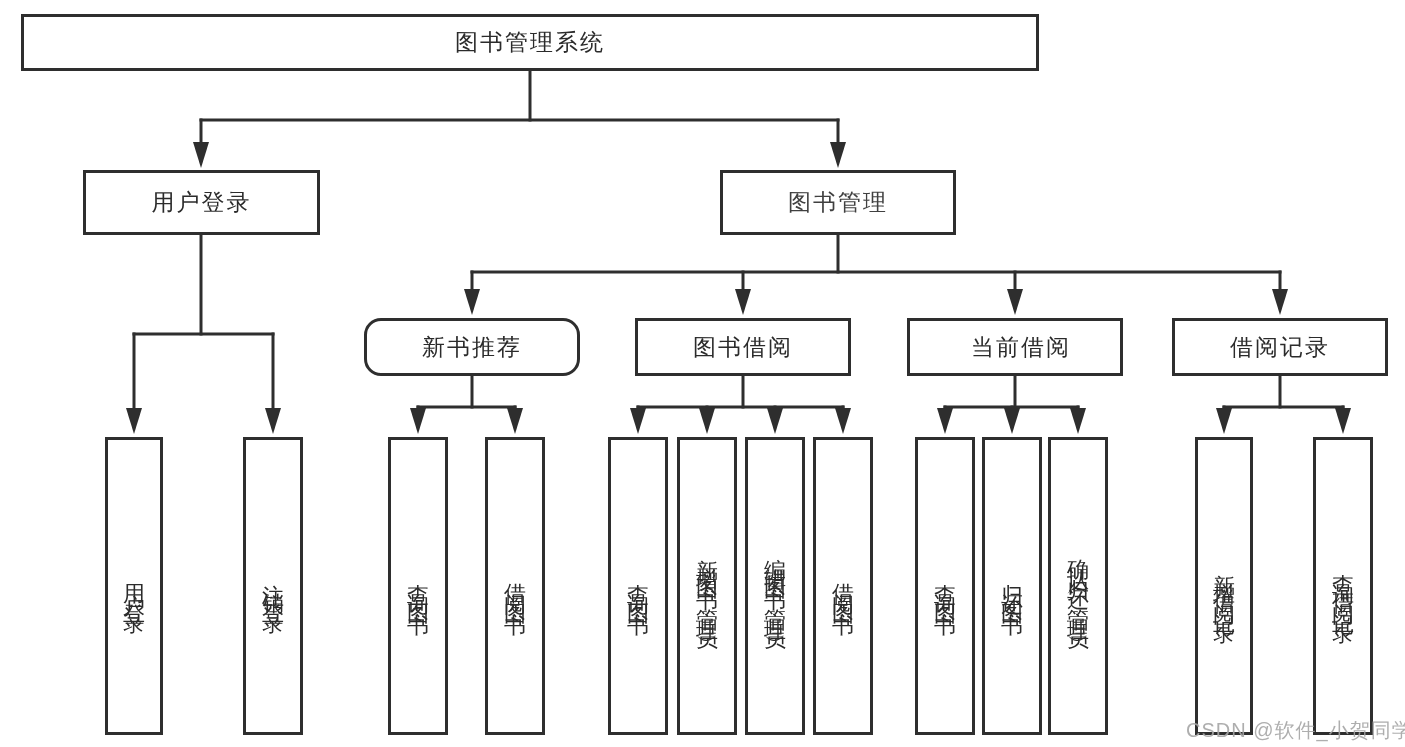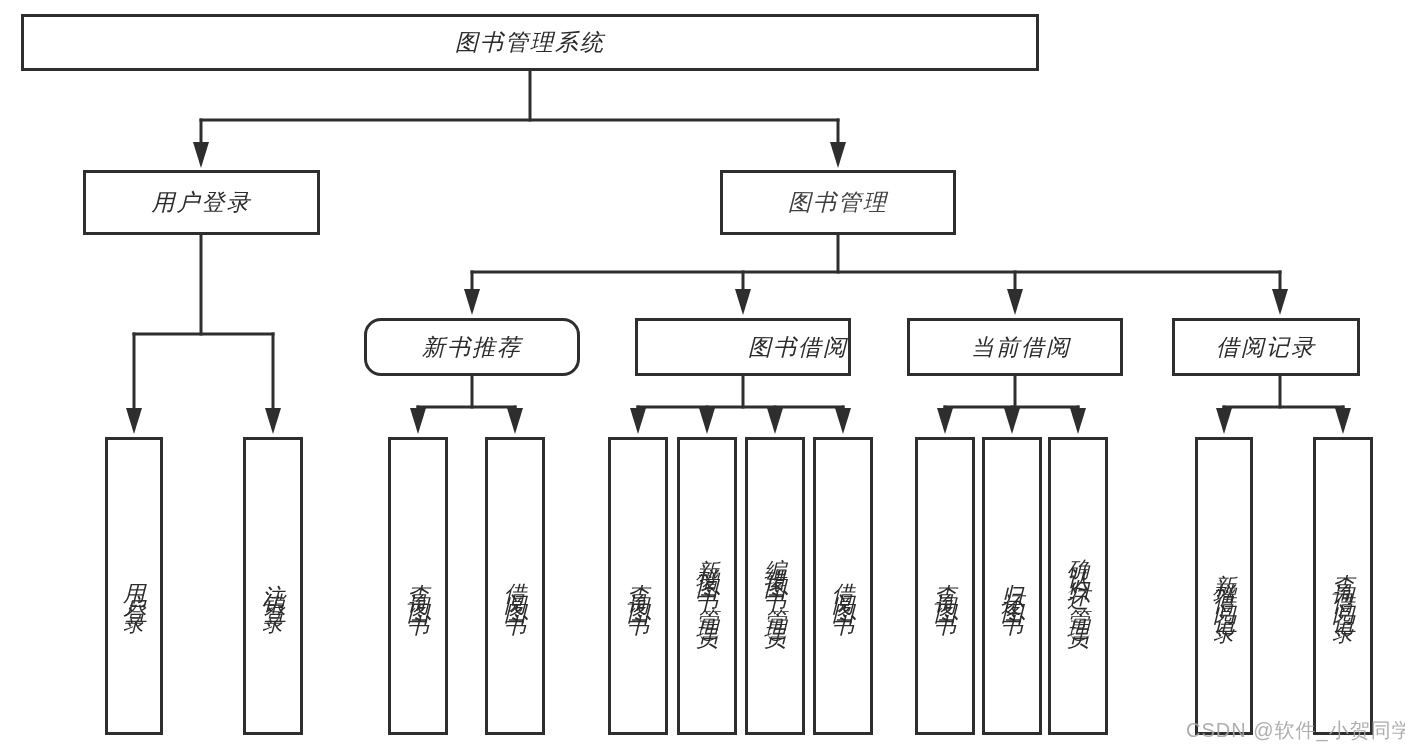--- a/index.html
+++ b/index.html
@@ -24,21 +24,20 @@
   .node {
     position: absolute;
     box-sizing: border-box;
     background: #ffffff;
     border: 3px solid #4c1d95;
     display: flex;
     align-items: center;
     justify-content: center;
     color: #2b2b2b;
     z-index: 2;
-    font-style: italic;
   }
   .node-h .label {
     font-size: 23px;
     letter-spacing: 2px;
     white-space: nowrap;
   }
   .node-v .label {
     writing-mode: vertical-rl;
     text-orientation: mixed;
     font-size: 22px;
@@ -121,27 +120,27 @@
       </div>
       <div class="node node-h" style="left: 83px; top: 170px; width: 237px; height: 65px; border-color: rgb(46, 46, 46); background: rgb(255, 255, 255);">
         <span class="label" style="color: rgb(43, 43, 43);">用户登录</span>
       </div>
       <div class="node node-h" style="left: 720px; top: 170px; width: 236px; height: 65px; border-color: rgb(46, 46, 46); background: rgb(255, 255, 255);">
         <span class="label" style="color: #404040;">图书管理</span>
       </div>
       <div class="node node-h" style="left: 364px; top: 318px; width: 216px; height: 58px; border-color: rgb(46, 46, 46); background: rgb(255, 255, 255); border-radius: 17px;">
         <span class="label" style="color: rgb(43, 43, 43);">新书推荐</span>
       </div>
-      <div class="node node-h" style="left: 635px; top: 318px; width: 216px; height: 58px; border-color: rgb(46, 46, 46); background: rgb(255, 255, 255); justify-content: flex-end;">
+      <div class="node node-h" style="left: 635px; top: 318px; width: 216px; height: 58px; border-color: rgb(46, 46, 46); background: rgb(255, 255, 255);">
         <span class="label" style="color: rgb(43, 43, 43);">图书借阅</span>
       </div>
       <div class="node node-h" style="left: 907px; top: 318px; width: 216px; height: 58px; border-color: rgb(46, 46, 46); background: rgb(255, 255, 255); padding-left: 12px;">
         <span class="label" style="color: rgb(43, 43, 43);">当前借阅</span>
       </div>
-      <div class="node node-h" style="left: 1172px; top: 318px; width: 188px; height: 58px; border-color: rgb(46, 46, 46); background: rgb(255, 255, 255);">
+      <div class="node node-h" style="left: 1172px; top: 318px; width: 216px; height: 58px; border-color: rgb(46, 46, 46); background: rgb(255, 255, 255);">
         <span class="label" style="color: rgb(43, 43, 43);">借阅记录</span>
       </div>
       <div class="node node-v" style="left: 105px; top: 437px; width: 58px; height: 298px; border-color: rgb(46, 46, 46); background: rgb(255, 255, 255);">
         <span class="label" style="color: rgb(43, 43, 43);">用户登录</span>
       </div>
       <div class="node node-v" style="left: 243px; top: 437px; width: 60px; height: 298px; border-color: rgb(46, 46, 46); background: rgb(255, 255, 255);">
         <span class="label" style="color: rgb(43, 43, 43);">注销登录</span>
       </div>
       <div class="node node-v" style="left: 388px; top: 437px; width: 60px; height: 298px; border-color: rgb(46, 46, 46); background: rgb(255, 255, 255);">
         <span class="label" style="color: rgb(43, 43, 43);">查询图书</span>

